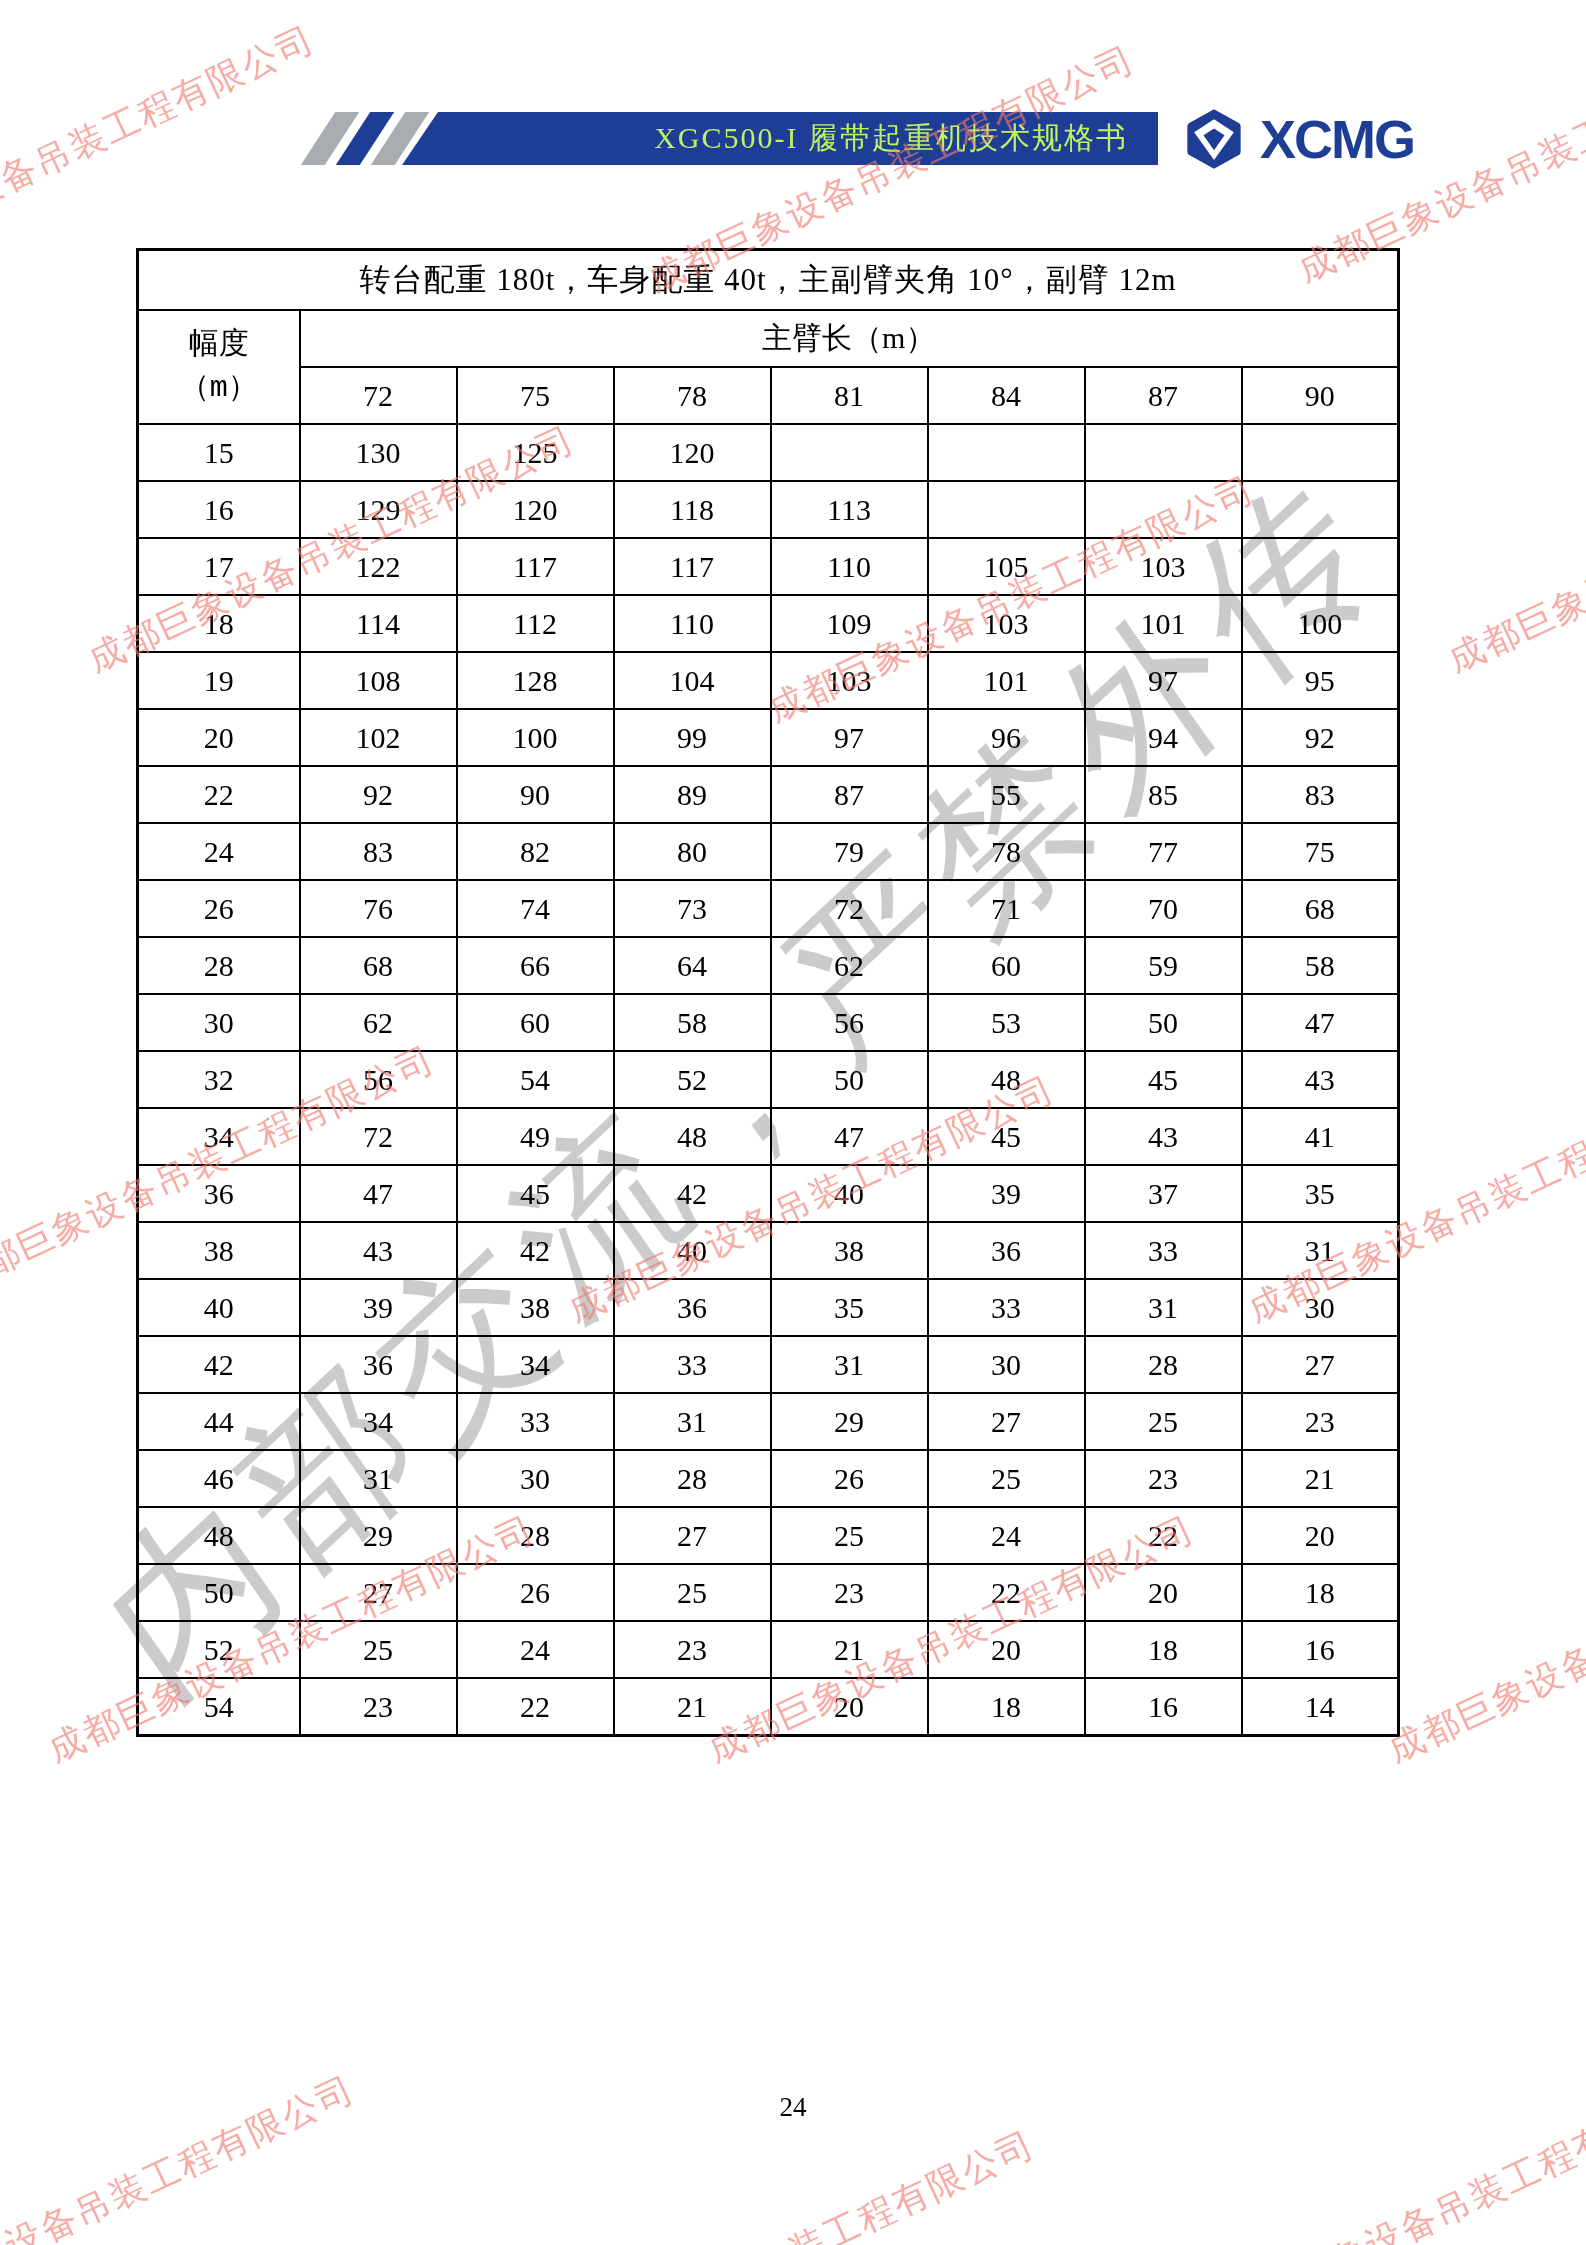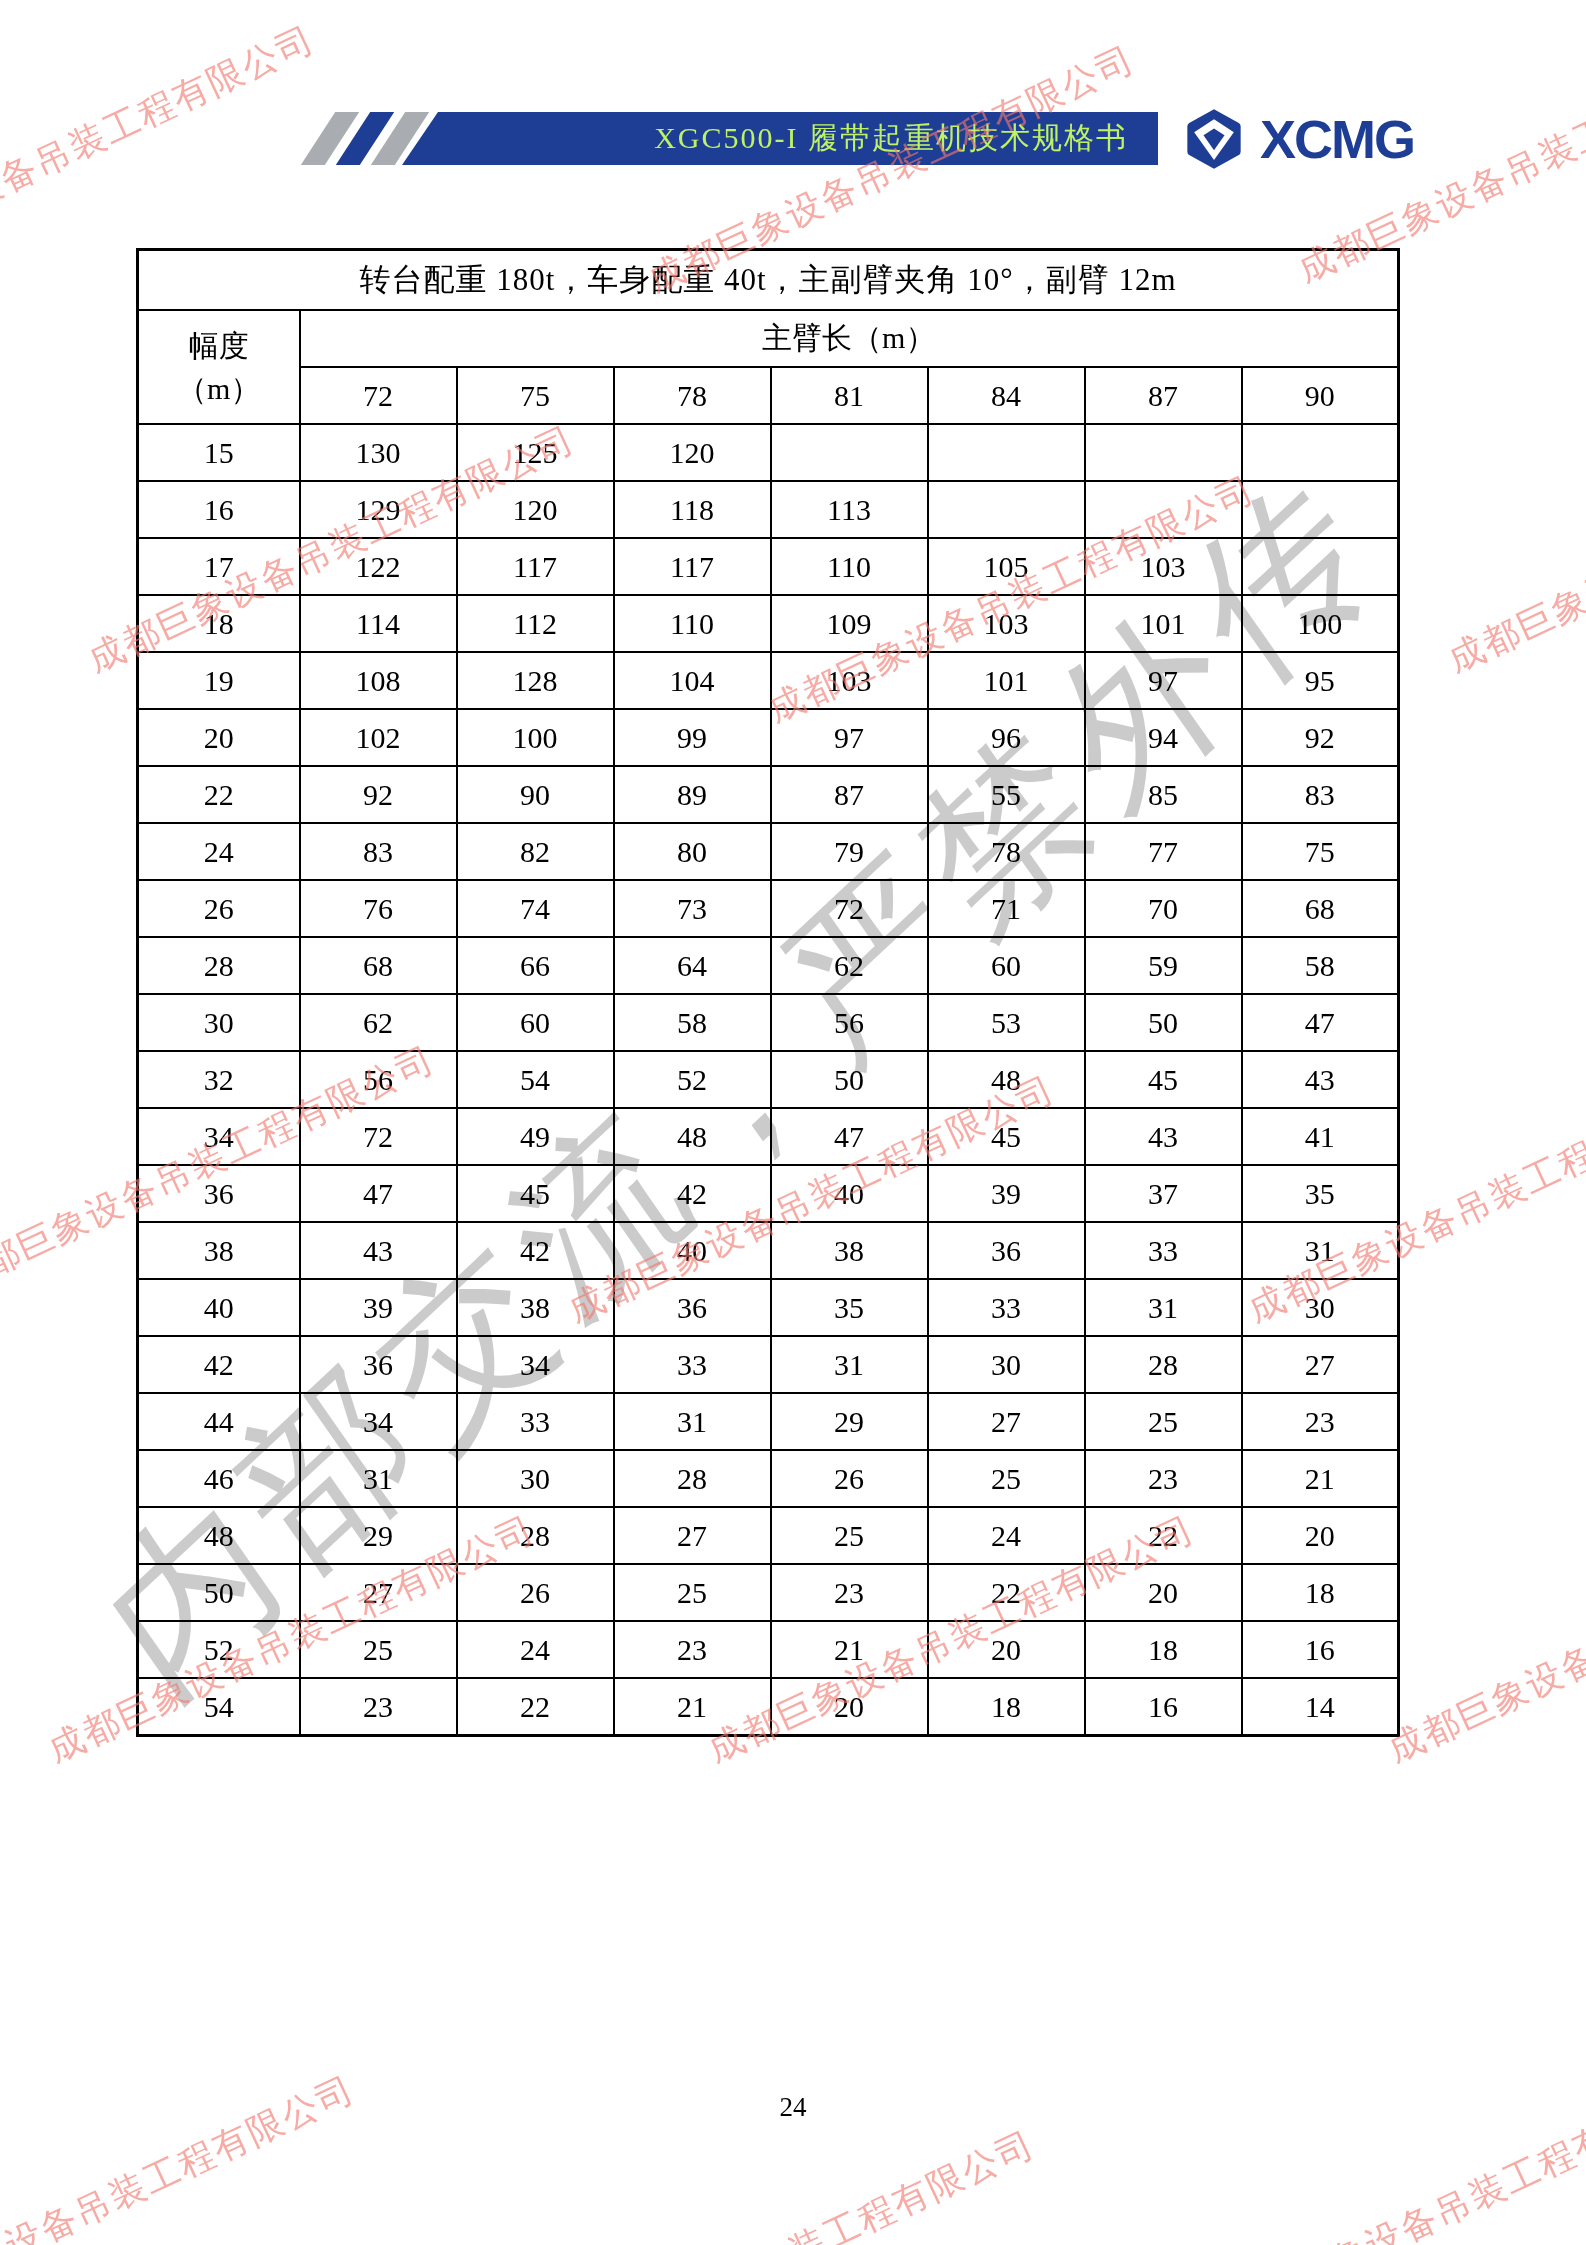--- a/index.html
+++ b/index.html
@@ -20,21 +20,21 @@
   .logo-text{font-family:"Liberation Sans",sans-serif;font-weight:bold;font-size:54px;
              color:var(--brand-blue);letter-spacing:-2px;line-height:1;}
   
   table.cap{position:absolute;left:136px;top:248px;width:1261px;border-collapse:collapse;
             table-layout:fixed;z-index:2;padding-left:48px;}
   table.cap th,table.cap td{border:2px solid #000;text-align:center;vertical-align:middle;
             padding:0;font-weight:normal;background:transparent;}
   table.cap{border:3px solid #000;}
   .t-title{height:58px;font-size:31px;font-weight:bold;letter-spacing:1px;}
   .t-span{height:55px;font-size:30px;font-weight:bold;margin-left:12px;}
-  .t-corner{font-size:30px;font-weight:bold;line-height:1.45;}
+  .t-corner{font-size:30px;font-weight:bold;line-height:1.45;font-family:Liberation Mono, monospace;}
   .t-boom{height:55px;font-size:30px;}
   td.t-radius,td.t-val{height:55px;font-size:30px;}
   
   .gray-wm{position:absolute;left:130px;top:1540px;transform-origin:0 50%;
            transform:rotate(-43deg) skewX(-8deg);font-size:170px;letter-spacing:16px;
            color:var(--wm-gray);white-space:nowrap;z-index:1;pointer-events:none;}
   .red-wm{position:absolute;white-space:nowrap;font-size:36px;letter-spacing:2px;
           color:var(--wm-red);opacity:.62;transform-origin:0 0;transform:rotate(-25deg);
           z-index:5;pointer-events:none;}
   

